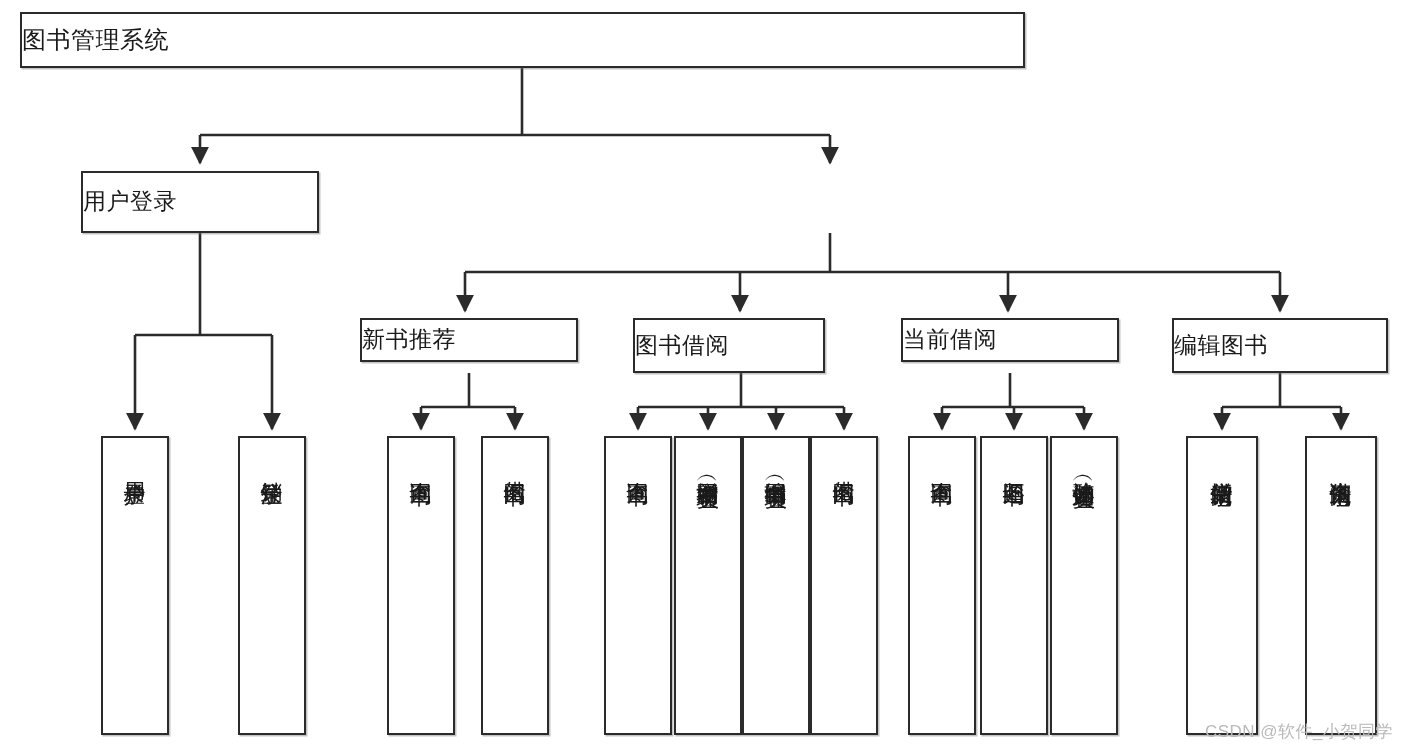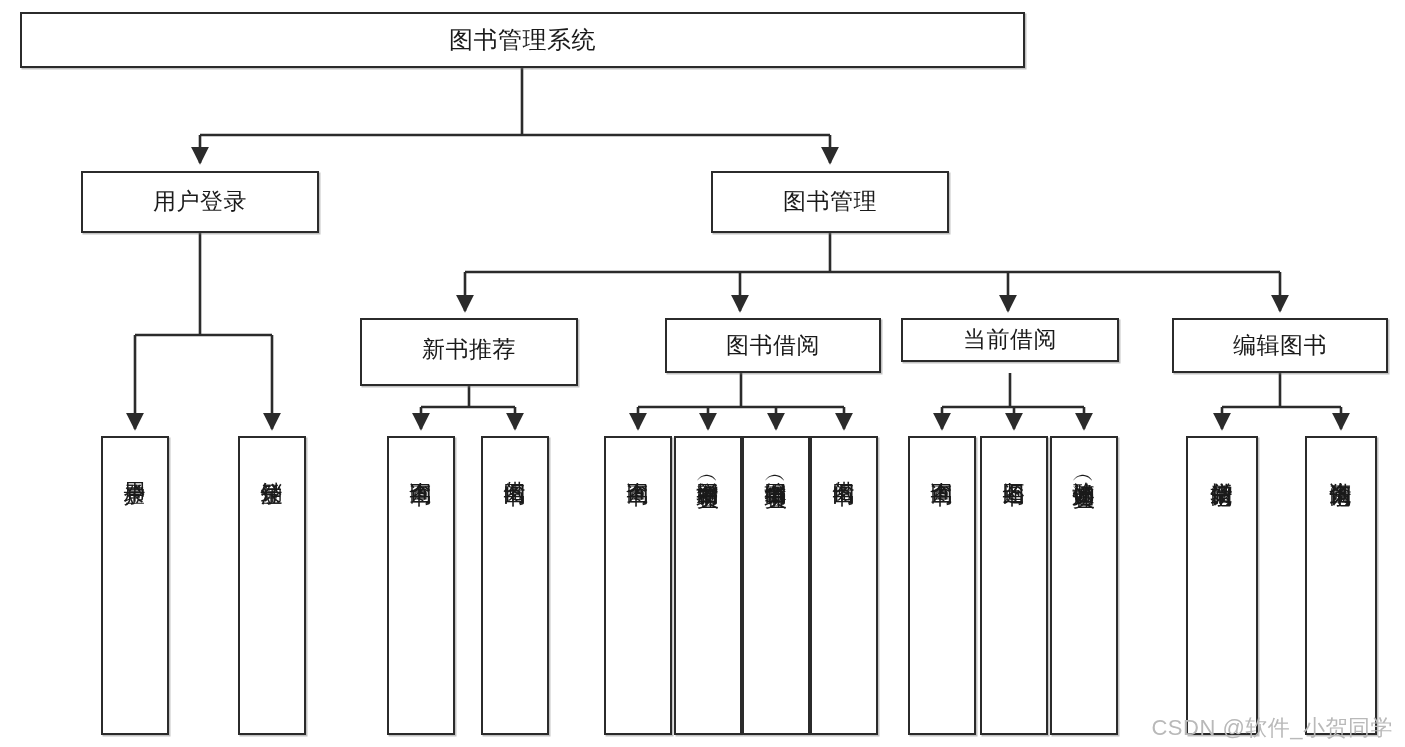--- a/index.html
+++ b/index.html
@@ -25,21 +25,20 @@
     height: 747px;
     pointer-events: none;
   }
   .node {
     position: absolute;
     box-sizing: border-box;
     border: 2px solid #2b2b2b;
     background: #ffffff;
     display: flex;
     align-items: center;
-    justify-content: center;
     color: #1a1a1a;
     box-shadow: 1.5px 1.5px 0 rgba(120,120,120,0.45);
   }
   .node.horiz {
     font-size: 23px;
     letter-spacing: 0.5px;
     line-height: 1.2;
   }
   .node.vert {
     align-items: flex-start;
@@ -54,21 +53,21 @@
     letter-spacing: 1px;
     white-space: nowrap;
   }
   .node.root {
     font-size: 24px;
   }
   .watermark {
     position: absolute;
     right: 12px;
     bottom: 4px;
-    font-size: 22px;
+    font-size: 17px;
     color: #b9b9b9;
     letter-spacing: 0.5px;
     white-space: nowrap;
   }
 </style>
 </head>
 <body>
 
 <div id="canvas">
 
@@ -122,28 +121,25 @@
     </g>
   </svg>
 
   <div class="node horiz root" style="left: 20px; top: 12px; width: 1005px; height: 56px;">
     <span>图书管理系统</span>
   </div>
 
   <div class="node horiz" style="left: 81px; top: 171px; width: 238px; height: 62px;">
     <span>用户登录</span>
   </div>
-  <div class="node horiz" style="left: 711px; top: 171px; width: 238px; height: 62px;">
-    <span>图书管理</span>
-  </div>
 
-  <div class="node horiz" style="left: 360px; top: 318px; width: 218px; height: 68px; font-family: Liberation Mono, monospace;">
+  <div class="node horiz" style="left: 360px; top: 318px; width: 218px; height: 44px;">
     <span>新书推荐</span>
   </div>
-  <div class="node horiz" style="left: 633px; top: 318px; width: 216px; height: 55px; margin-left: 32px;">
+  <div class="node horiz" style="left: 633px; top: 318px; width: 192px; height: 55px;">
     <span>图书借阅</span>
   </div>
   <div class="node horiz" style="left: 901px; top: 318px; width: 218px; height: 44px;">
     <span>当前借阅</span>
   </div>
   <div class="node horiz" style="left: 1172px; top: 318px; width: 216px; height: 55px;">
     <span>编辑图书</span>
   </div>
 
   <div class="node vert" style="left: 101px; top: 436px; width: 68px; height: 299px;">

